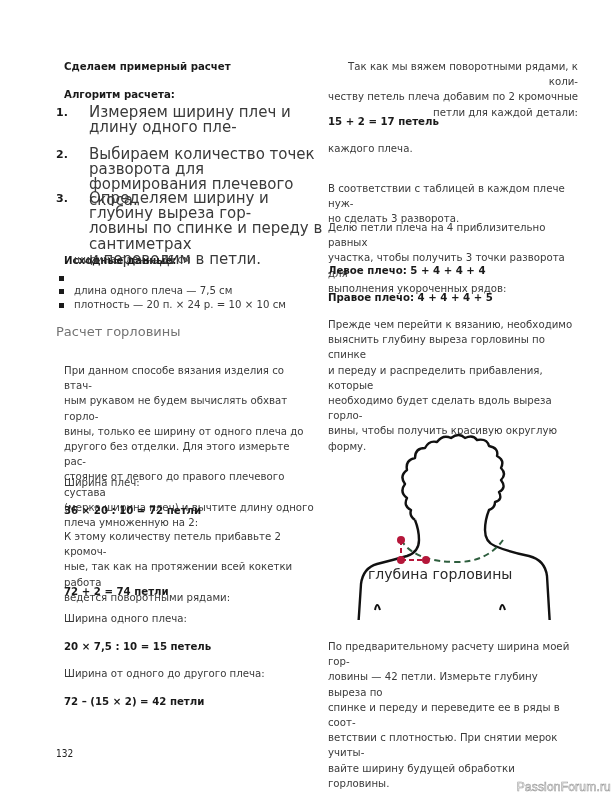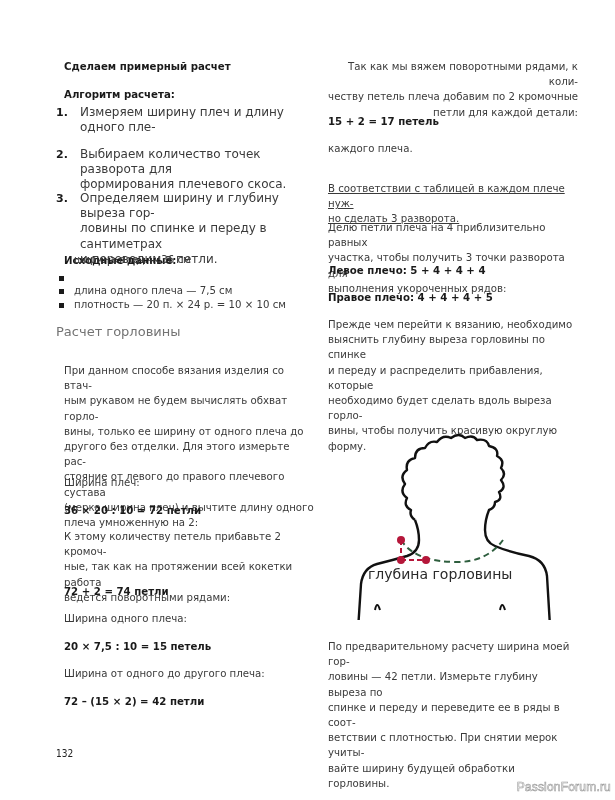--- a/index.html
+++ b/index.html
@@ -5,21 +5,21 @@
   html, body { margin:0; padding:0; background:#ffffff; }
   body { width:615px; height:800px; position:relative; overflow:hidden;
          font-family:"DejaVu Sans", sans-serif; color:#2b2b2b; }
   .col { position:absolute; top:0; }
   .left { left:56px; width:250px; }
   .right { left:320px; width:250px; }
   .p { font-size:10.2px; line-height:15.2px; color:#3a3a3a; margin:8px; position:absolute; left:0; width:100%; }
   .b { font-weight:bold; color:#1a1a1a; }
   .h2 { font-size:13px; font-weight:normal; color:#737373; position:absolute; left:0; }
   .num { position:absolute; left:0; font-weight:bold; font-size:11px; color:#1a1a1a; }
-  .numtext { position:absolute; left:24px; width:235px; font-size:12px; line-height:15.2px; color:#3a3a3a; }
+  .numtext { position:absolute; left:33px; width:235px; font-size:15px; line-height:15.2px; color:#3a3a3a; }
   .bullet { position:absolute; left:3px; width:5px; height:5px; background:#1a1a1a; }
   .btext { position:absolute; left:18px; font-size:10.2px; line-height:15px; color:#3a3a3a; white-space:nowrap; }
   .pagenum { position:absolute; left:56px; top:748px; font-family:"DejaVu Sans Condensed","DejaVu Sans", sans-serif; font-size:10px; color:#222; }
   .watermark { position:absolute; right:4px; top:780px; font-size:12px; color:#ffffff;
      -webkit-text-stroke:0.6px #9a9a9a; font-family:"Liberation Sans", sans-serif; letter-spacing:0.2px; }
   .fig { position:absolute; left:355px; top:400px; }
   .fig-label { position:absolute; left:368px; top:566px; font-size:14px; color:#2a2a2a; }
 </style>
 </head>
 <body>
@@ -92,21 +92,21 @@
 <div class="col right">
   <div class="p" style="top:51px;text-align:right;">
     <div>Так как мы вяжем поворотными рядами, к коли-</div>
     <div>честву петель плеча добавим по 2 кромочные</div>
     <div>петли для каждой детали:</div>
   </div>
   <div class="p b" style="top:106px;">15 + 2 = 17 петель</div>
   <div class="p" style="top:133px;">
     <div>каждого плеча.</div>
   </div>
-  <div class="p" style="top:173px;text-decoration:underline;">
+  <div class="p" style="top:173px;">
     <div>В соответствии с таблицей в каждом плече нуж-</div>
     <div>но сделать 3 разворота.</div>
   </div>
   <div class="p" style="top:212px;">
     <div>Делю петли плеча на 4 приблизительно равных</div>
     <div>участка, чтобы получить 3 точки разворота для</div>
     <div>выполнения укороченных рядов:</div>
   </div>
   <div class="p b" style="top:255px;">Левое плечо: 5 + 4 + 4 + 4</div>
   <div class="p b" style="top:282px;">Правое плечо: 4 + 4 + 4 + 5</div>

